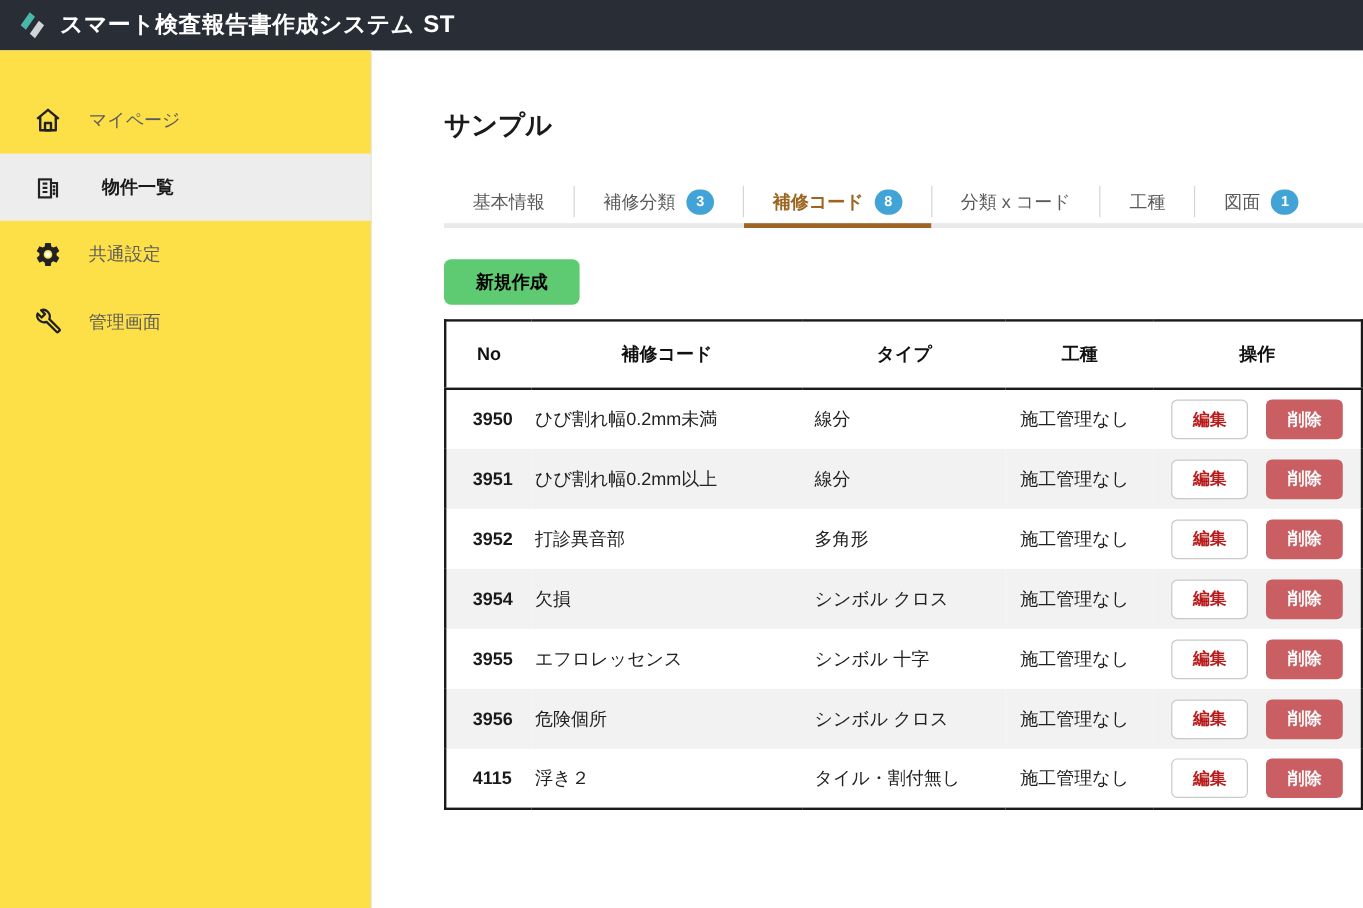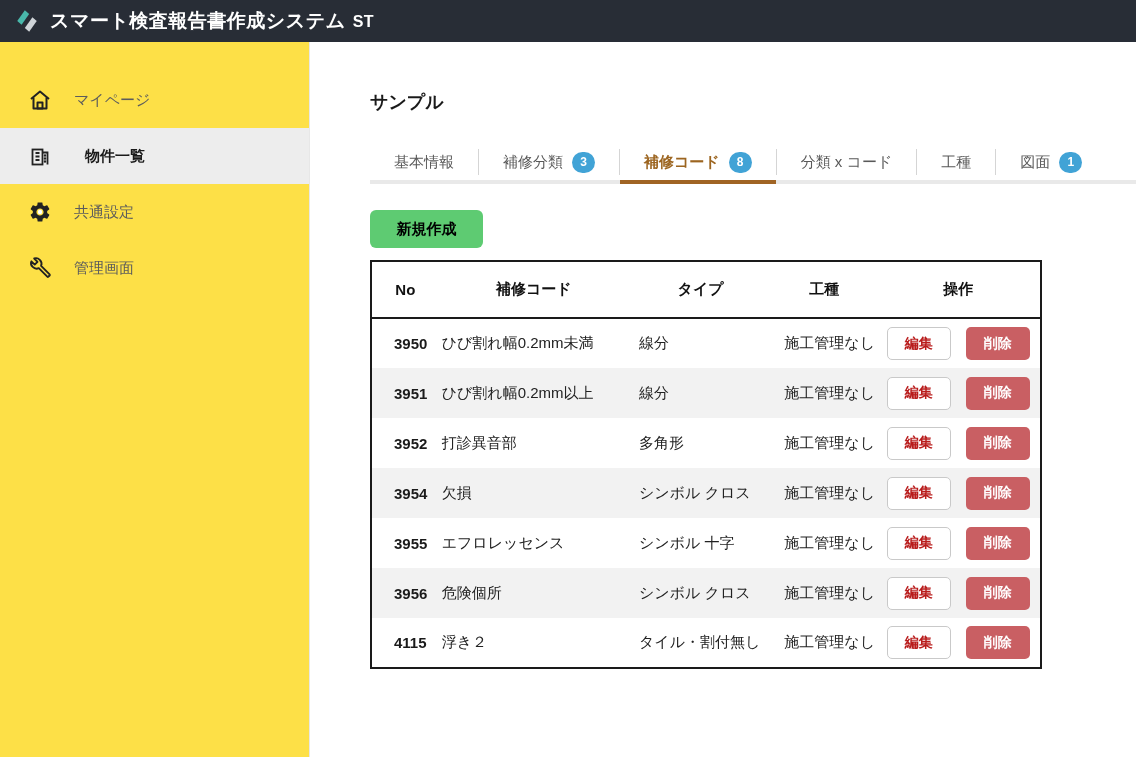--- a/index.html
+++ b/index.html
@@ -21,21 +21,21 @@
   }
   .logo { width: 26px; height: 26px; margin-right: 10px; flex: 0 0 auto; }
   .app-title {
     color: #fff;
     font-size: 19px;
     font-weight: 700;
     letter-spacing: 0.5px;
     display: flex;
     align-items: baseline;
   }
-  .app-title .suffix { font-size: 16px; font-weight: 600; margin-left: 7px; }
+  .app-title .suffix { font-size: 20px; font-weight: 600; margin-left: 7px; }
 
   
   .layout { display: flex; height: 715px; }
 
   
   .sidebar {
     width: 310px;
     flex: 0 0 310px;
     border-right: 1px solid #e7e7e7;
     padding-top: 30px;
@@ -53,21 +53,21 @@
   .side-item .side-icon { width: 24px; height: 24px; margin-right: 22px; display: inline-flex; }
   .side-item.active {
     background: #ededed;
     color: #1a1a1a;
     font-weight: 700;
     gap: 11px;
   }
 
   
   .main { flex: 1; padding: 48px 0 0 60px; }
-  .page-title { font-size: 18px; font-weight: 700; color: #1a1a1a; }
+  .page-title { font-size: 22px; font-weight: 700; color: #1a1a1a; }
 
   
   .tab-bar {
     margin-top: 30px;
     display: flex;
     align-items: center;
     border-bottom: 4px solid #e9e9e9;
     width: 100%;
   }
   .tab {
@@ -110,21 +110,21 @@
     font-weight: 700;
     border: none;
     border-radius: 6px;
     cursor: pointer;
     font-family: inherit;
   }
 
   
   table.codes {
     margin-top: 12px;
-    width: 672px;
+    width: 766px;
     border-collapse: collapse;
     border: 2px solid #1a1a1a;
     font-size: 15px;
   }
   table.codes thead th {
     height: 57px;
     font-weight: 700;
     color: #111;
     border-bottom: 2px solid #1a1a1a;
     text-align: center;

